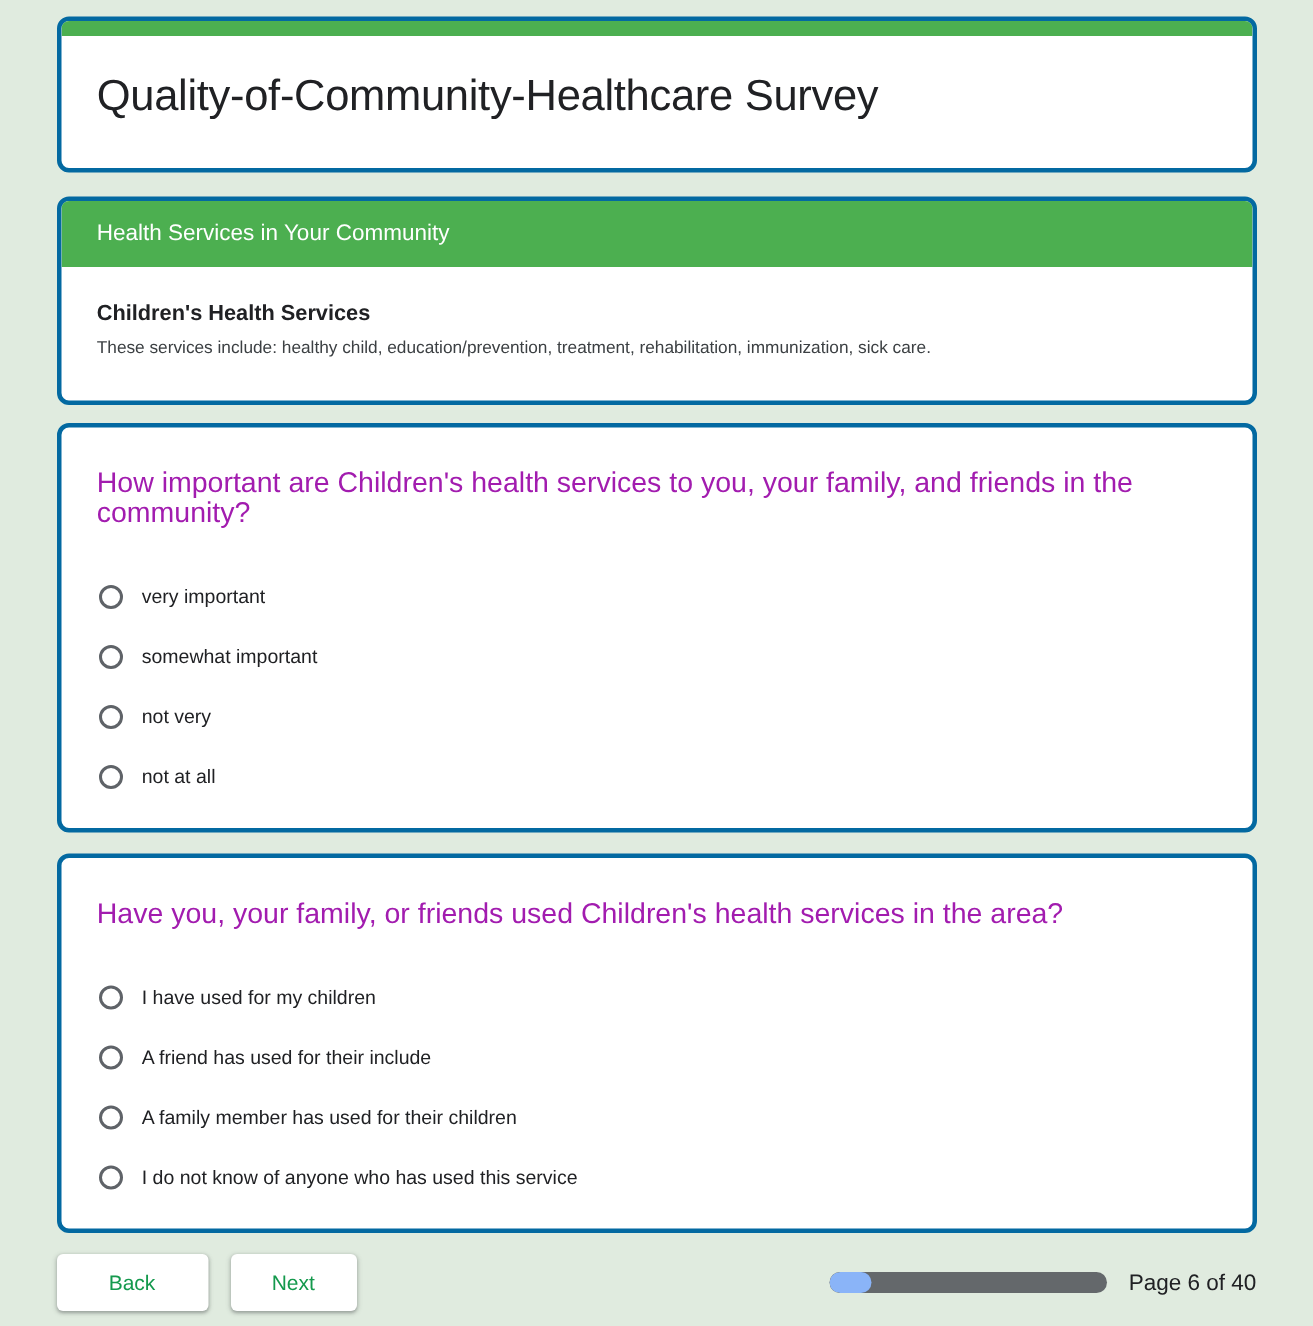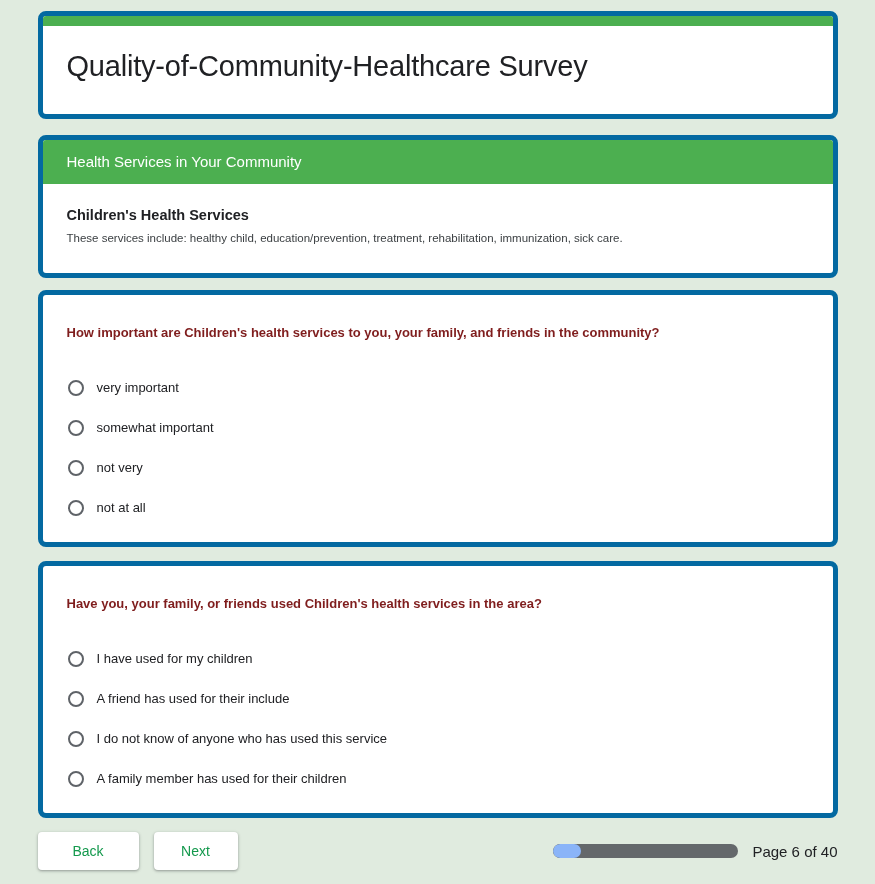--- a/index.html
+++ b/index.html
@@ -9,21 +9,21 @@
     font-family: "Liberation Sans", "DejaVu Sans", sans-serif;
     overflow: hidden;
   }
   .container {
     width: 800px;
     margin: 0 auto;
     padding-top: 11px;
   }
   .card {
     background: #ffffff;
-    border: 5px solid #0369a1;
+    border: 3px solid #0369a1;
     border-radius: 8px;
     overflow: hidden;
   }
   
   .title-card { margin-bottom: 16px; }
   .accent-strip {
     height: 10px;
     background: #4caf50;
   }
   .title-card-body { padding: 21px 24px 29px; }
@@ -53,24 +53,24 @@
   }
   .subsection-desc {
     margin-top: 7px;
     font-size: 11.5px;
     color: #3c4043;
     line-height: 14px;
   }
   
   .question-card { margin-bottom: 14px; padding: 28px 24px 26px; }
   .question-text {
-    font-size: 13px;
-    color: #7f1d1d;
+    font-size: 19px;
+    color: #a21caf;
     line-height: 20px;
-    font-weight: 700;
+    font-weight: 400;
     margin-bottom: 13px;
   }
   .options { }
   .option-row {
     display: flex;
     align-items: flex-end;
     height: 40px;
     cursor: pointer;
   }
   .radio-circle {
@@ -176,25 +176,25 @@
       <div class="option-row">
         <span class="radio-circle"></span>
         <span class="option-label">I have used for my children</span>
       </div>
       <div class="option-row">
         <span class="radio-circle"></span>
         <span class="option-label">A friend has used for their include</span>
       </div>
       <div class="option-row">
         <span class="radio-circle"></span>
+        <span class="option-label">A family member has used for their children</span>
+      </div>
+      <div class="option-row">
+        <span class="radio-circle"></span>
         <span class="option-label">I do not know of anyone who has used this service</span>
-      </div>
-      <div class="option-row">
-        <span class="radio-circle"></span>
-        <span class="option-label">A family member has used for their children</span>
       </div>
     </div>
   </div>
 
   <div class="footer">
     <button class="nav-button">Back</button>
     <button class="nav-button">Next</button>
     <div class="footer-spacer"></div>
     <div class="progress-track">
       <div class="progress-fill" style="width:15%"></div>

